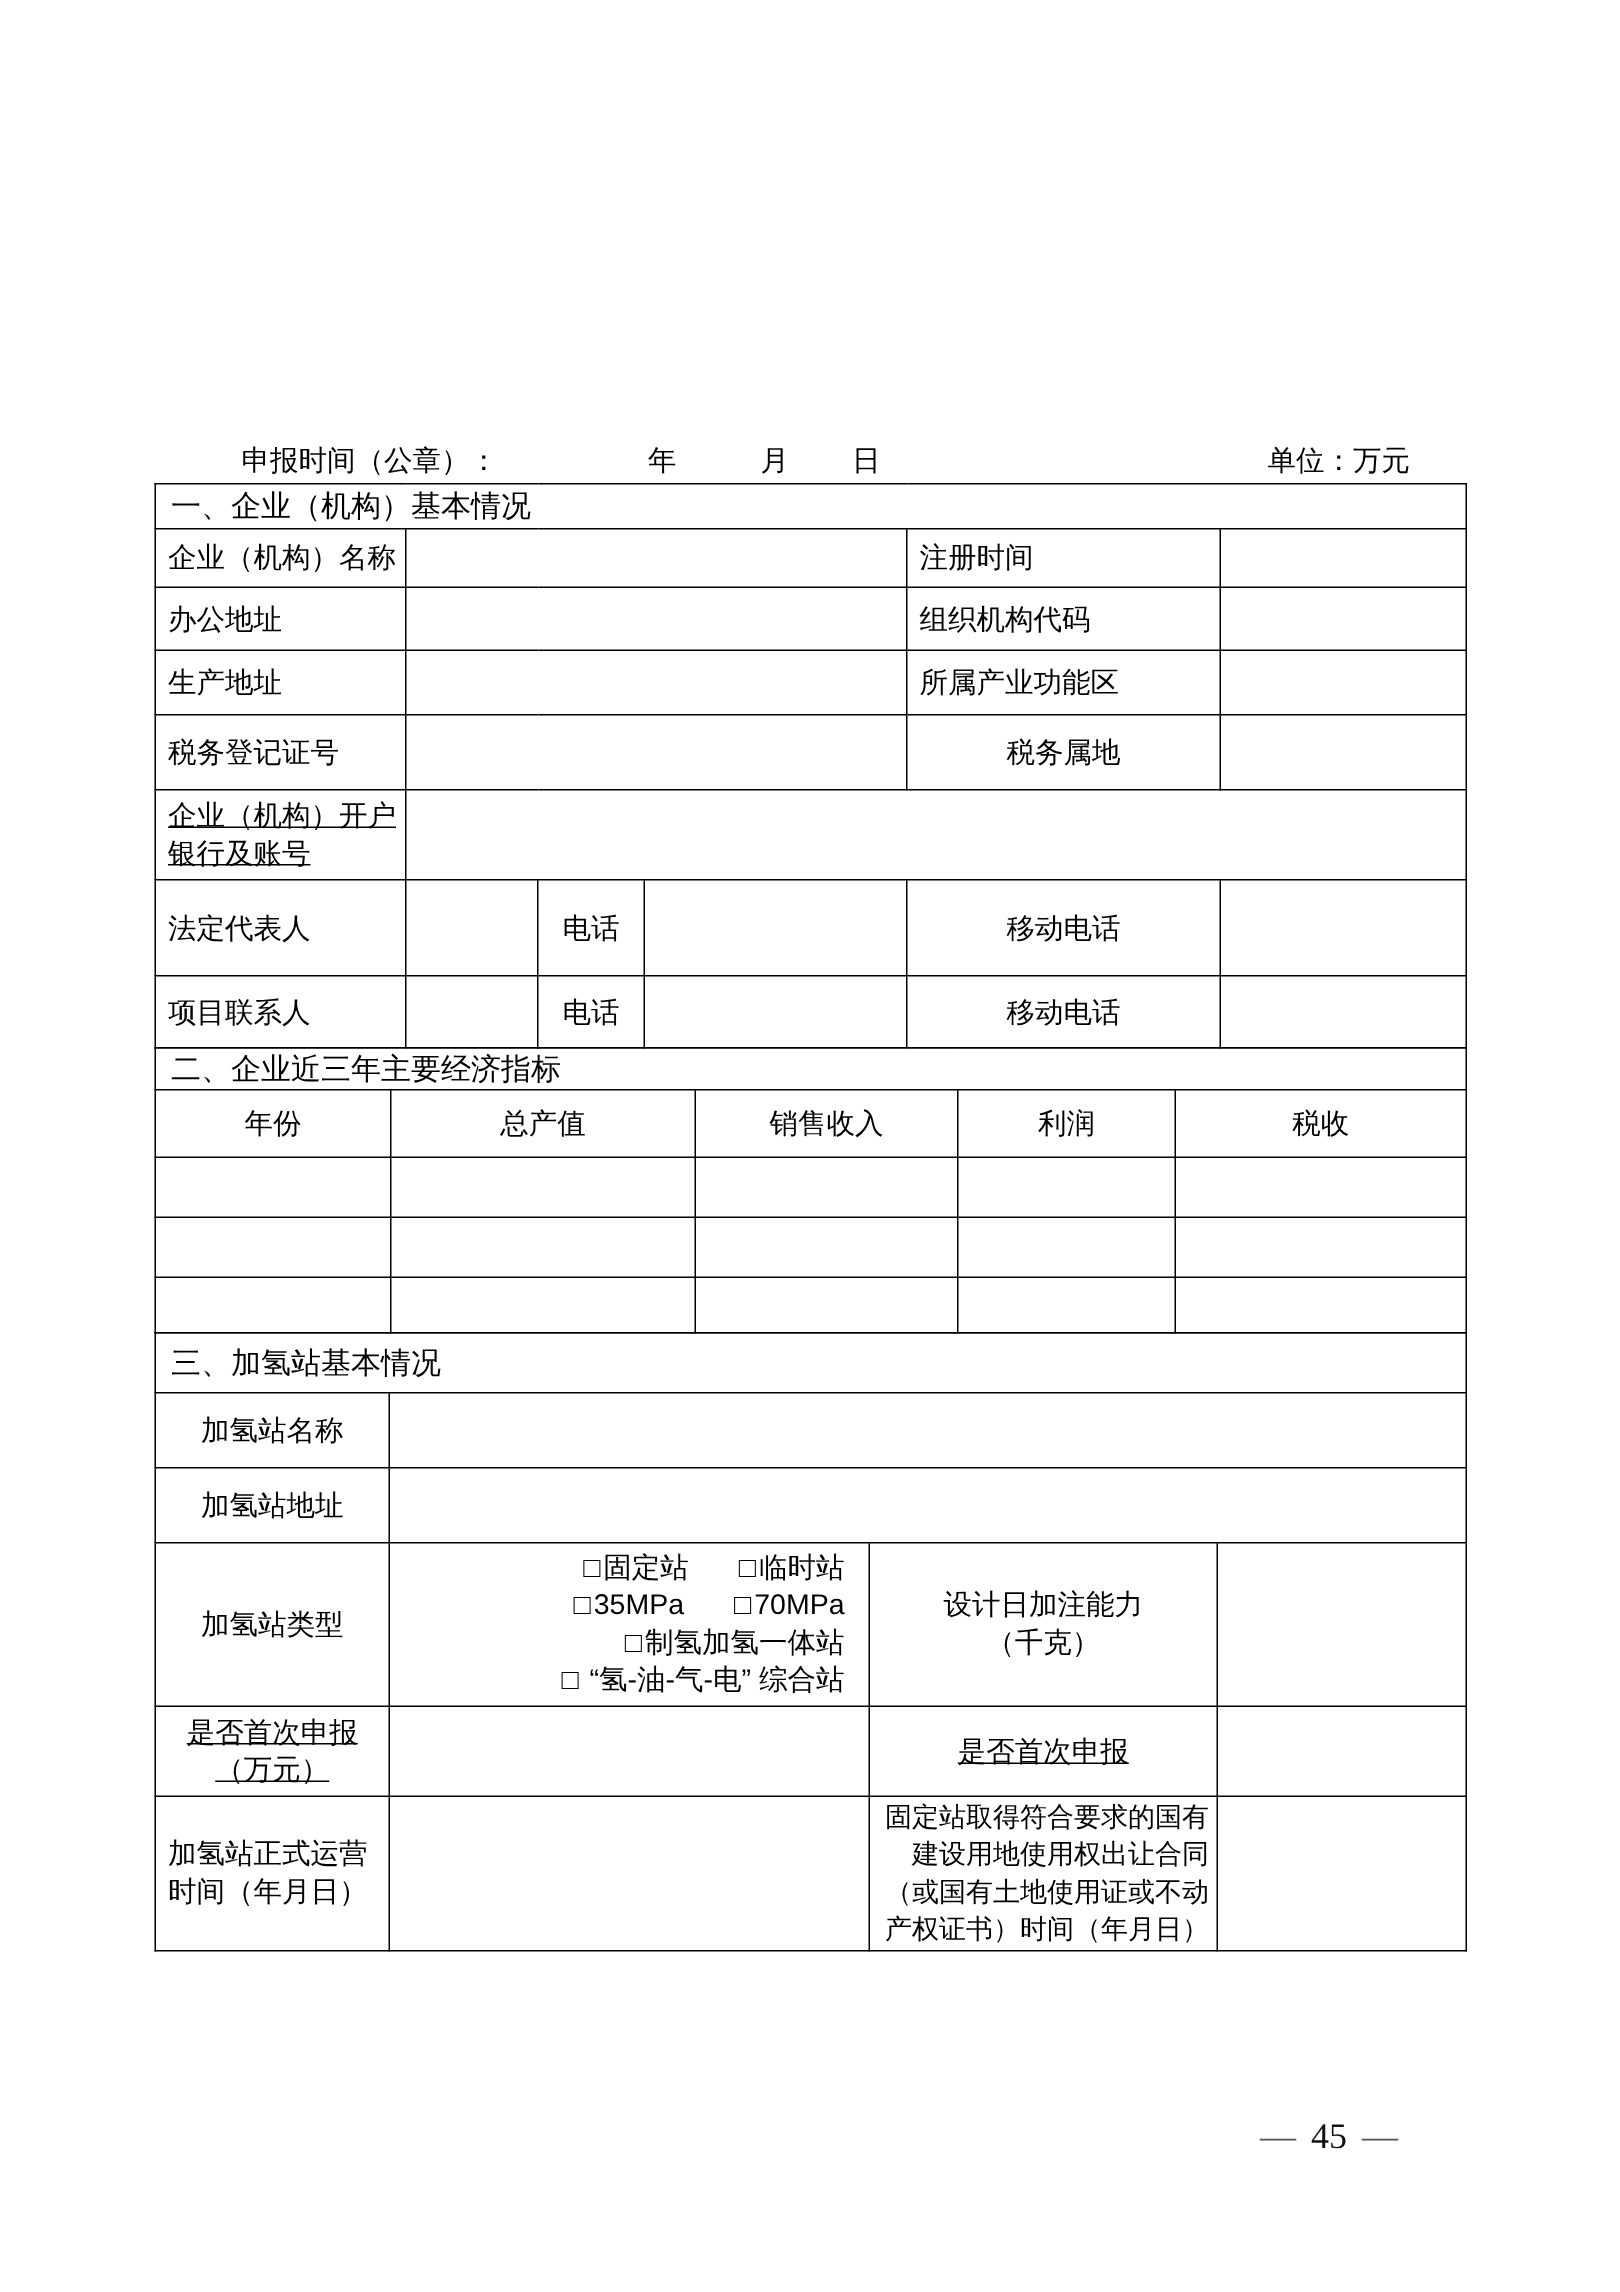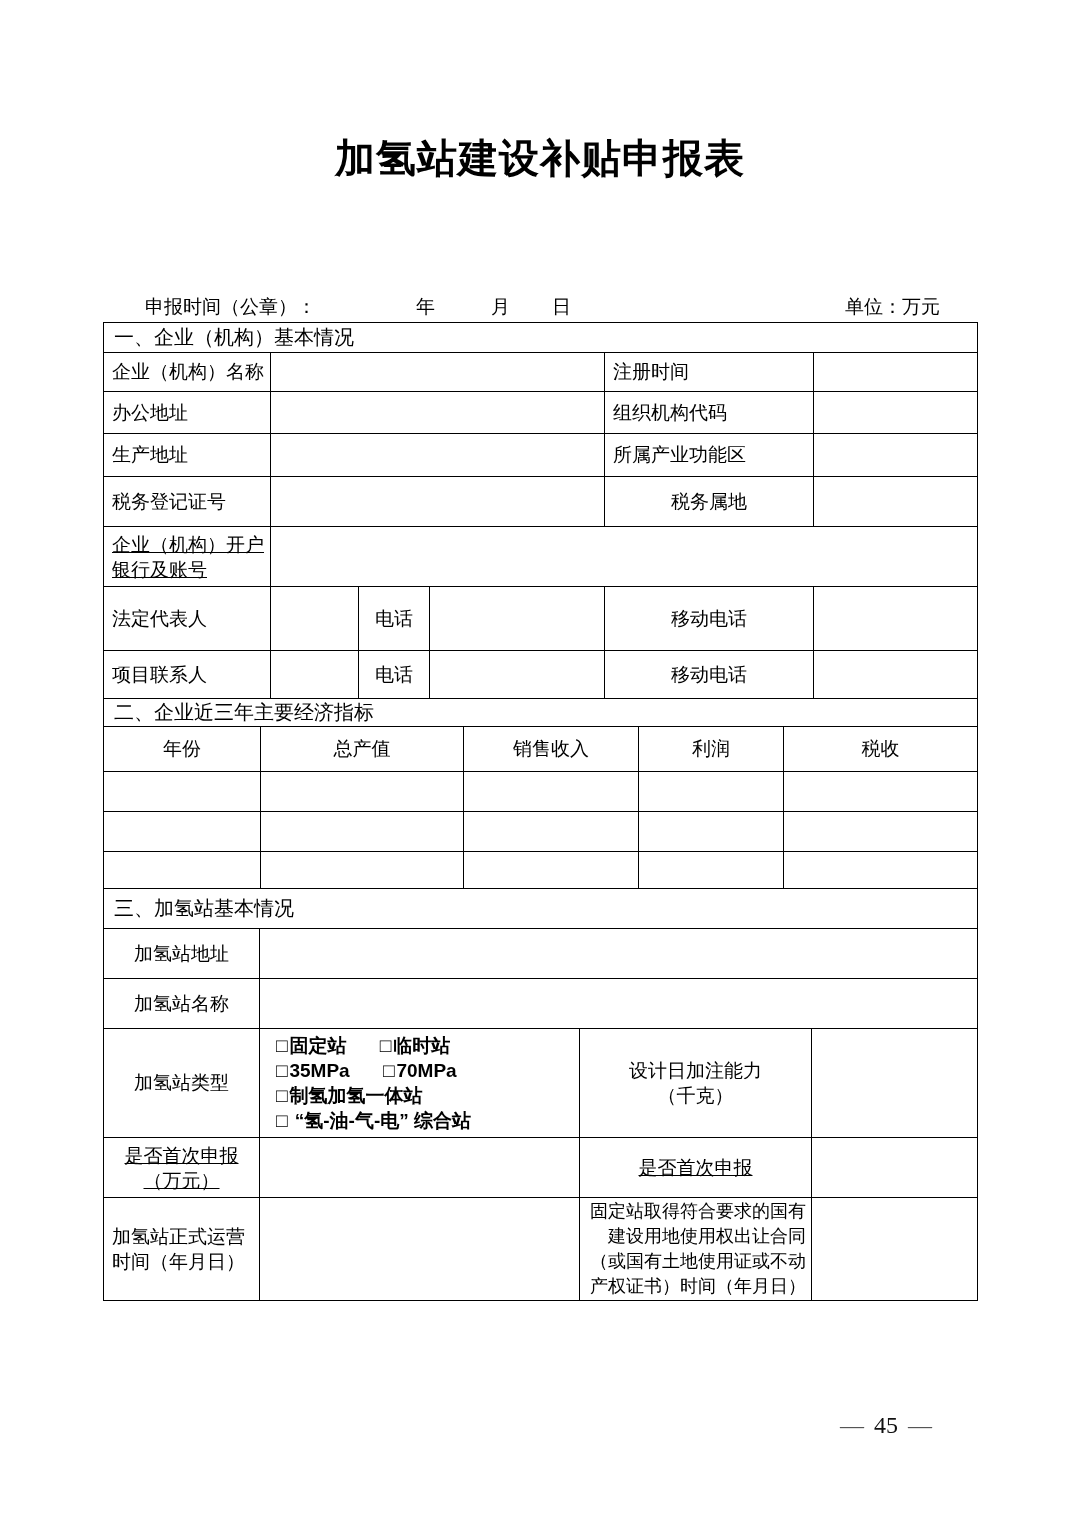--- a/index.html
+++ b/index.html
@@ -9,58 +9,57 @@
   }
   .title{
     position:absolute;top:132px;left:0;right:0;text-align:center;
     font-family:"Liberation Serif",serif;font-weight:bold;font-size:40px;line-height:54px;
     letter-spacing:1px;
   }
   .meta{
     position:absolute;top:294px;left:103px;width:874px;height:26px;
     display:flex;align-items:center;font-size:19px;
   }
-  .m-declare{margin-left:42px;}
+  .m-declare{margin-left:58px;}
   .m-year{margin-left:100px;}
   .m-month{margin-left:56px;}
   .m-day{margin-left:42px;}
   .m-unit{margin-left:auto;margin-right:37px;}
   .form{position:absolute;top:322px;left:103px;width:874px;}
   table.t{border-collapse:collapse;table-layout:fixed;width:874px;border-radius:20px;}
   table.t + table.t{margin-top:-1px;}
   td{border:1px solid #000;padding:0 6px;font-size:19px;vertical-align:middle;overflow:hidden;}
   td.sec{font-size:20px;padding-left:10px;}
   td.lab{text-align:left;padding-left:8px;}
   td.labc{text-align:center;}
   td.val{background:#fff;}
   .ln{line-height:25px;text-align:center;}
   .lnl{line-height:25px;text-align:left;}
   .h30{height:30px;}.h39{height:39px;}.h42{height:42px;}.h43{height:43px;}
   .h50{height:50px;}.h60{height:60px;text-decoration:underline;}.h47{height:64px;}.h48{height:48px;}
   .h28{height:28px;}.h45{height:45px;}.h40{height:40px;}.h37{height:37px;}
   .h80{height:80px;}.h107{height:107px;}.h103{height:103px;}.h50c{height:50px;}
   .cbcell{padding:4px 2px;}
-  .cbline{text-align:left;line-height:25px;white-space:nowrap;font-weight:bold;}
+  .cbline{text-align:right;line-height:25px;white-space:nowrap;}
   .cbopt{display:inline-block;margin:0 14px;}
   .cb{display:inline-block;margin-right:2px;}
   .landcert{font-size:18px;line-height:25px;text-align:right;padding:0 5px;}
   .pageno{
     position:absolute;top:1412px;right:138px;
     font-family:"Liberation Serif",serif;font-size:24px;color:#111;
     display:flex;align-items:center;
   }
   .pageno .dash{color:#555;margin:0 10px;}
 </style>
 </head>
 <body>
 
 <div class="page">
 
   <div class="title">
-    <div>加氢站建设补贴申报表</div>
   </div>
 
   <div class="meta">
     <span class="m-declare">申报时间（公章）：</span>
     <span class="m-year">年</span>
     <span class="m-month">月</span>
     <span class="m-day">日</span>
     <span class="m-unit">单位：万元</span>
   </div>
 
@@ -177,25 +176,25 @@
         <col style="width:156px">
           <col style="width:320px">
           <col style="width:232px">
           <col style="width:166px">
       </colgroup>
       <tbody>
           <tr class="h40">
         <td colspan="4" class="sec">三、加氢站基本情况</td>
       </tr>
       <tr class="h50c">
+        <td class="labc">加氢站名称</td>
+        <td colspan="3" class="val"></td>
+      </tr>
+      <tr class="h50c">
         <td class="labc">加氢站地址</td>
-        <td colspan="3" class="val"></td>
-      </tr>
-      <tr class="h50c">
-        <td class="labc">加氢站名称</td>
         <td colspan="3" class="val"></td>
       </tr>
       <tr class="h107">
         <td class="labc">加氢站类型</td>
         <td class="cbcell">
           <div class="cbline">
             <span class="cbopt"><span class="cb">□</span><span>固定站</span></span>
             <span class="cbopt"><span class="cb">□</span><span>临时站</span></span>
           </div>
           <div class="cbline">

